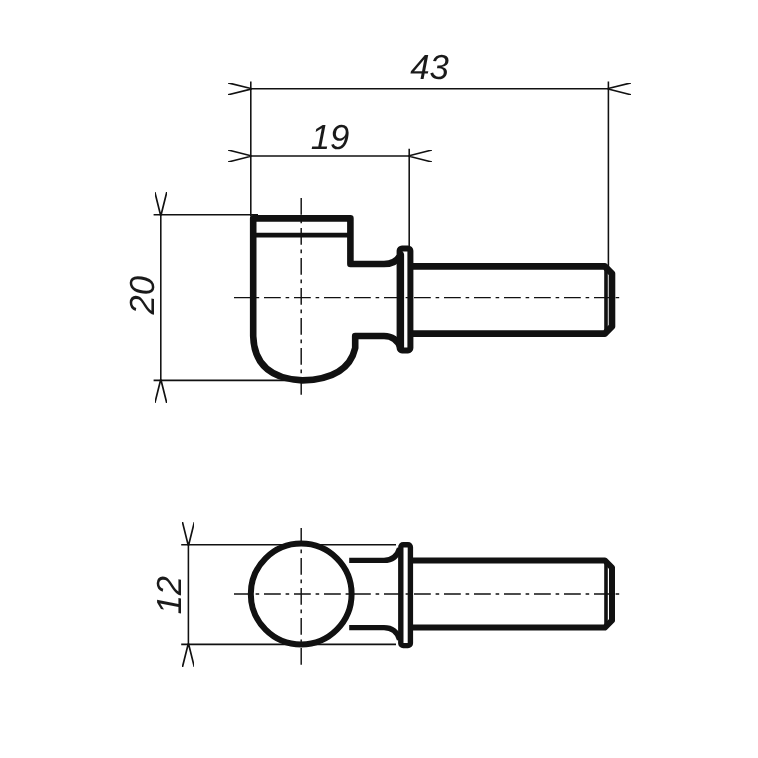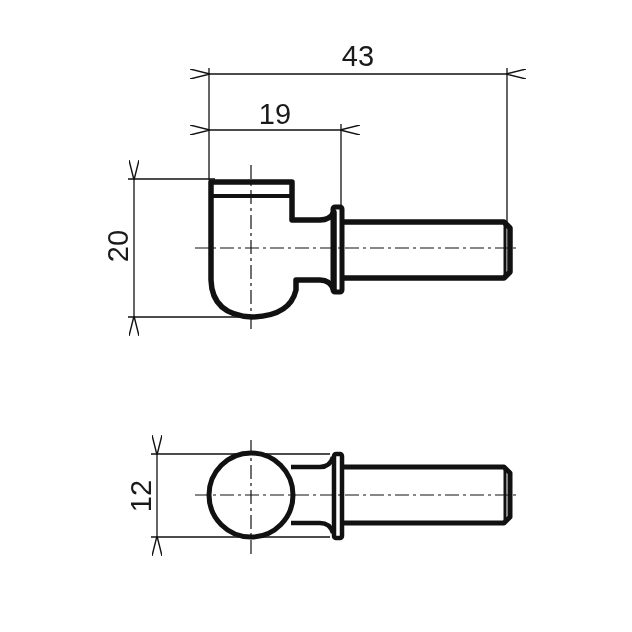--- a/index.html
+++ b/index.html
@@ -1,16 +1,16 @@
 <!DOCTYPE html>
 <html><head>
 <meta charset="utf-8">
 <style>
   html,body{margin:0;padding:0;background:#fff;}
-  .canvas{position:relative;width:632px;height:632px;background:#fff;overflow:hidden;}
+  .canvas{position:relative;width:632px;height:632px;background:#fff;overflow:hidden;font-style:italic;}
   svg{position:absolute;left:0;top:0;}
   .dimtxt{font-family:"Liberation Sans", sans-serif;font-size:29px;fill:#1a1a1a;}
 </style>
 </head>
 <body>
 
 <div class="canvas">
 <svg width="632" height="632" viewBox="0 0 632 632" xmlns="http://www.w3.org/2000/svg">
   <defs>
     <marker id="arr" viewBox="0 0 20 10" refX="0" refY="5" markerWidth="20" markerHeight="10" orient="auto-start-reverse" markerUnits="userSpaceOnUse">

